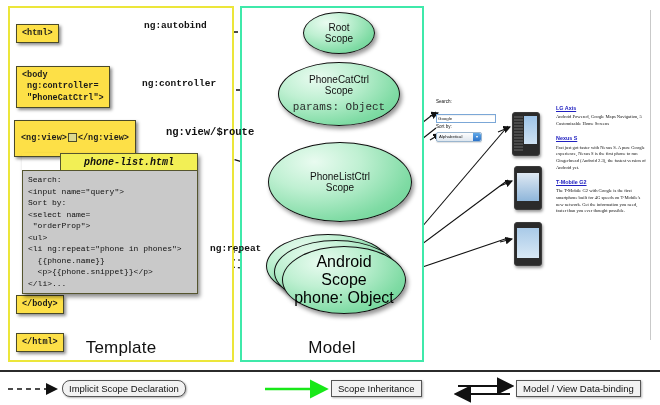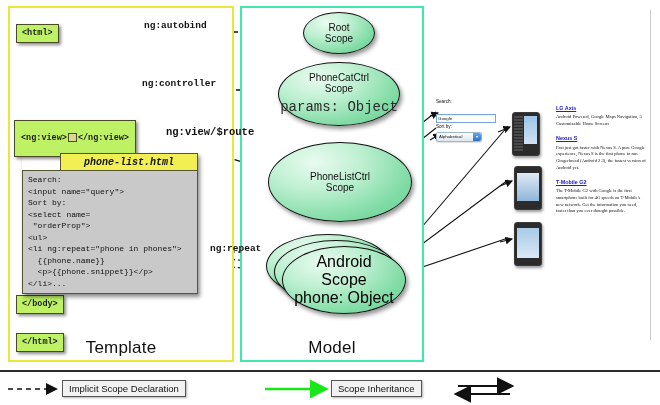--- a/index.html
+++ b/index.html
@@ -10,21 +10,21 @@
 
   
   .col{position:absolute;background:#fff;}
   .col.tpl{left:8px;top:6px;width:222px;height:352px;border:2px solid #ece63a;}
   .col.mdl{left:240px;top:6px;width:180px;height:352px;border:2px solid #3fe9aa;}
   .col.vw{left:430px;top:6px;width:222px;height:352px;border:2px solid #5449d6;}
   .col-label{position:absolute;bottom:2px;left:0;width:100%;text-align:center;
              font-size:17px;color:#111;letter-spacing:.2px;}
 
   
-  .tag{position:absolute;background:#bef264;border:1px solid #4a4a2a;
+  .tag{position:absolute;background:#fde047;border:1px solid #4a4a2a;
        font-family:"Liberation Mono",monospace;font-size:8.5px;font-weight:bold;
        color:#1a1a1a;padding:3px 5px;line-height:1.35;white-space:pre;
        box-shadow:2px 2px 3px rgba(0,0,0,.45);}
   #tag-html{left:16px;top:24px;}
   #tag-body{left:16px;top:66px;}
   #tag-ngview{left:14px;top:120px;padding:12px 6px;}
   #tag-bodyclose{left:16px;top:295px;}
   #tag-htmlclose{left:16px;top:333px;font-family:Liberation Mono, monospace;}
 
   .ph-sq{display:inline-block;width:7px;height:7px;border:1px solid #4a4a2a;
@@ -42,21 +42,21 @@
                 line-height:1.44;color:#111;white-space:pre;padding:3px 4px 4px 5px;}
 
   
   .scope{position:absolute;border-radius:50%;
          border:1.6px solid #111;
          background:radial-gradient(ellipse at 32% 24%,#e9fbf0 0%,#bff0d2 34%,#7fdba4 72%,#63cf8f 100%);
          box-shadow:2px 3px 4px rgba(0,0,0,.42);
          display:flex;flex-direction:column;align-items:center;justify-content:center;
          text-align:center;}
   .scope .nm{font-size:10px;color:#111;line-height:1.15;}
-  .scope .pr{font-family:"Liberation Mono",monospace;font-size:14px;color:#2b2b2b;
+  .scope .pr{font-family:"Liberation Mono",monospace;font-size:11px;color:#2b2b2b;
              line-height:1.25;margin-top:4px;white-space:pre;}
   #sc-root{left:303px;top:12px;width:70px;height:40px;}
   #sc-cat{left:278px;top:62px;width:120px;height:62px;}
   #sc-list{left:268px;top:142px;width:142px;height:78px;}
   .rep{position:absolute;border-radius:50%;border:1.6px solid #111;
        background:radial-gradient(ellipse at 32% 24%,#e9fbf0 0%,#bff0d2 34%,#7fdba4 72%,#63cf8f 100%);
        box-shadow:2px 3px 4px rgba(0,0,0,.42);}
   #rep3{left:266px;top:234px;width:122px;height:62px;}
   #rep2{left:274px;top:240px;width:122px;height:62px;}
   #rep1{left:282px;top:246px;width:122px;height:66px;display:flex;flex-direction:column;
@@ -107,21 +107,21 @@
   #lb-autobind{left:144px;top:20px;font-size:9.5px;}
   #lb-controller{left:142px;top:78px;font-size:9.5px;}
   #lb-route{left:166px;top:126px;font-size:10.5px;}
   #lb-repeat{left:210px;top:243px;font-size:9.5px;}
 
   
   #legend{position:absolute;left:0;top:376px;width:660px;height:29px;}
   #legend .lg{position:absolute;top:4px;border:1px solid #555;background:#f2f2f2;
               font-size:9.5px;color:#111;padding:2px 6px;
               box-shadow:1px 1px 2px rgba(0,0,0,.3);}
-  #lg1{left:62px;}  #lg2{left:331px;}  #lg3{left:516px;}
+  #lg1{left:62px;border-radius:8px;}  #lg2{left:331px;}  #lg3{left:516px;}
   #topline{position:absolute;left:0;top:370px;width:660px;height:2px;background:#2b2b2b;}
 </style>
 </head>
 <body>
 
 <div id="stage">
 
   <svg id="wires" viewBox="0 0 660 405">
     <defs>
       <marker id="ablk" markerWidth="9" markerHeight="9" refX="7" refY="4.5" orient="auto">
@@ -177,20 +177,23 @@
       <line x1="118" y1="146" x2="192" y2="156"></line>
     </g>
   </svg>
 
   <div class="col tpl">
     <div class="col-label">Template</div>
   </div>
 
   <div class="tag" id="tag-html">&lt;html&gt;</div>
 
+  <div class="tag" id="tag-body">&lt;body
+ ng:controller=
+ "PhoneCatCtrl"&gt;</div>
 
   <div class="tag" id="tag-ngview"><span>&lt;ng:view&gt;</span><span class="ph-sq"></span><span>&lt;/ng:view&gt;</span></div>
 
   <div class="tag" id="tag-bodyclose">&lt;/body&gt;</div>
 
   <div class="tag" id="tag-htmlclose">&lt;/html&gt;</div>
 
   <div id="partial">
     <div id="partial-title">phone-list.html</div>
     <div id="partial-code">Search:
@@ -284,15 +287,16 @@
           <path d="M0,0 L8,4 L0,8 Z" fill="#18e818"></path>
         </marker>
       </defs>
       <line x1="8" y1="13" x2="55" y2="13" stroke="#111" stroke-width="1.5" stroke-dasharray="5,4" marker-end="url(#lgk)"></line>
       <line x1="265" y1="13" x2="324" y2="13" stroke="#18e818" stroke-width="2.4" marker-end="url(#lgg)"></line>
       <line x1="458" y1="10" x2="510" y2="10" stroke="#111" stroke-width="2.2" marker-end="url(#lgk)"></line>
       <line x1="510" y1="18" x2="458" y2="18" stroke="#111" stroke-width="2.2" marker-end="url(#lgk)"></line>
     </svg>
     <div class="lg" id="lg1">Implicit Scope Declaration</div>
     <div class="lg" id="lg2">Scope Inheritance</div>
+    <div class="lg" id="lg3">Model / View Data-binding</div>
   </div>
 
 </div>
 
 </body></html>

